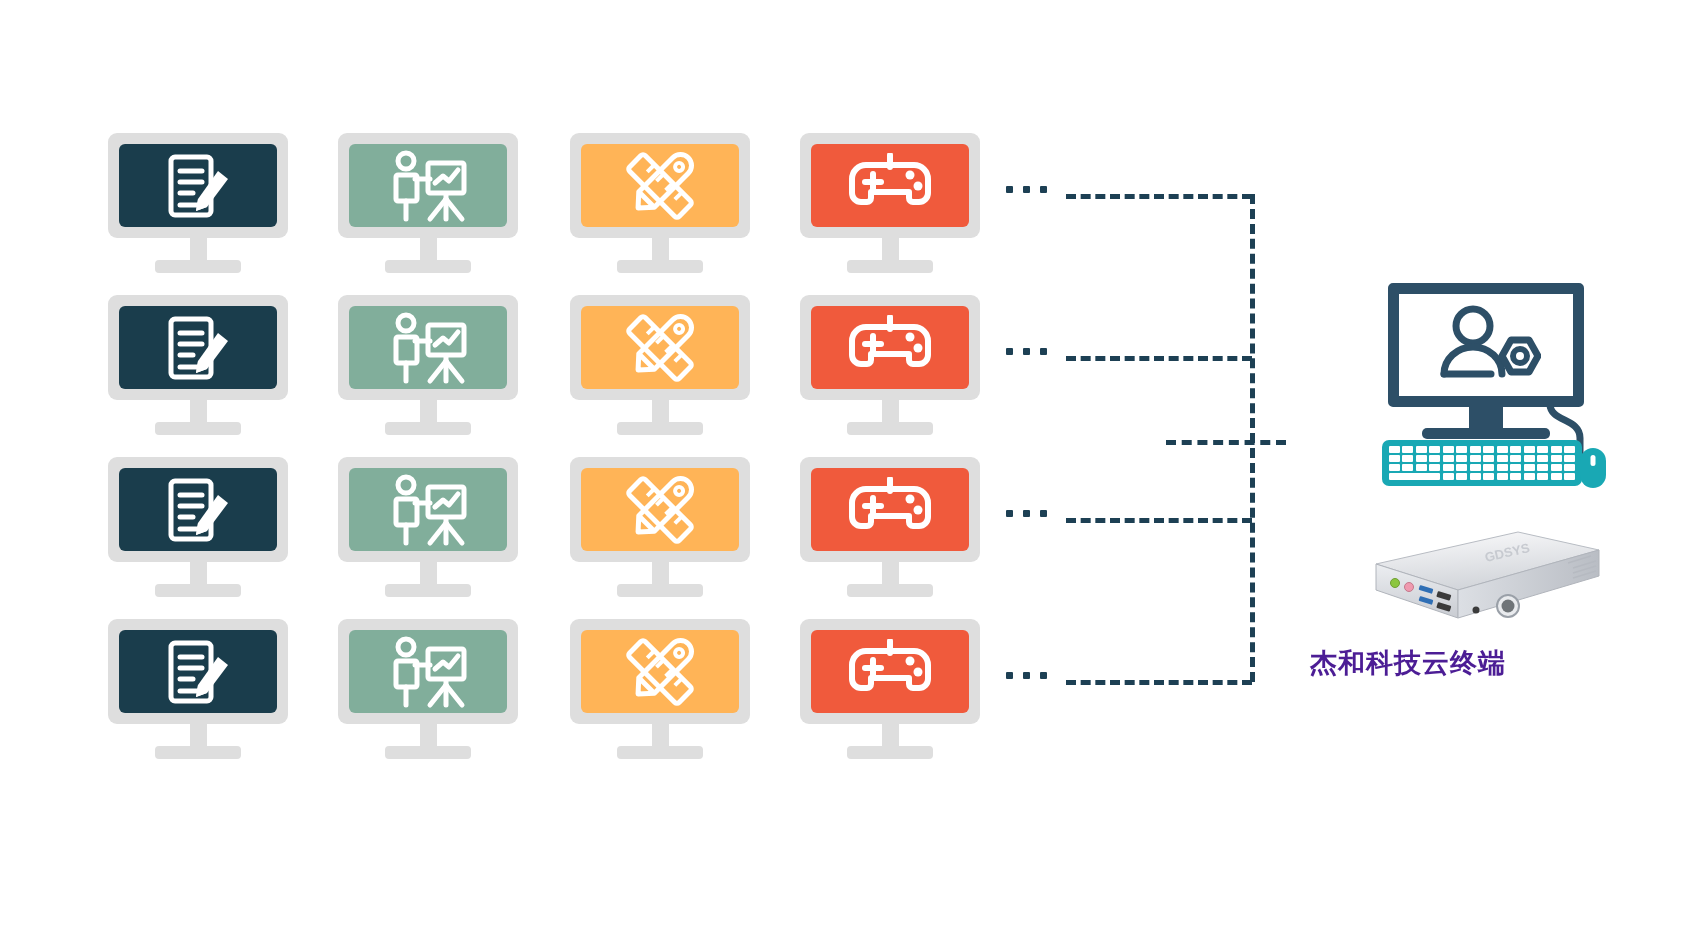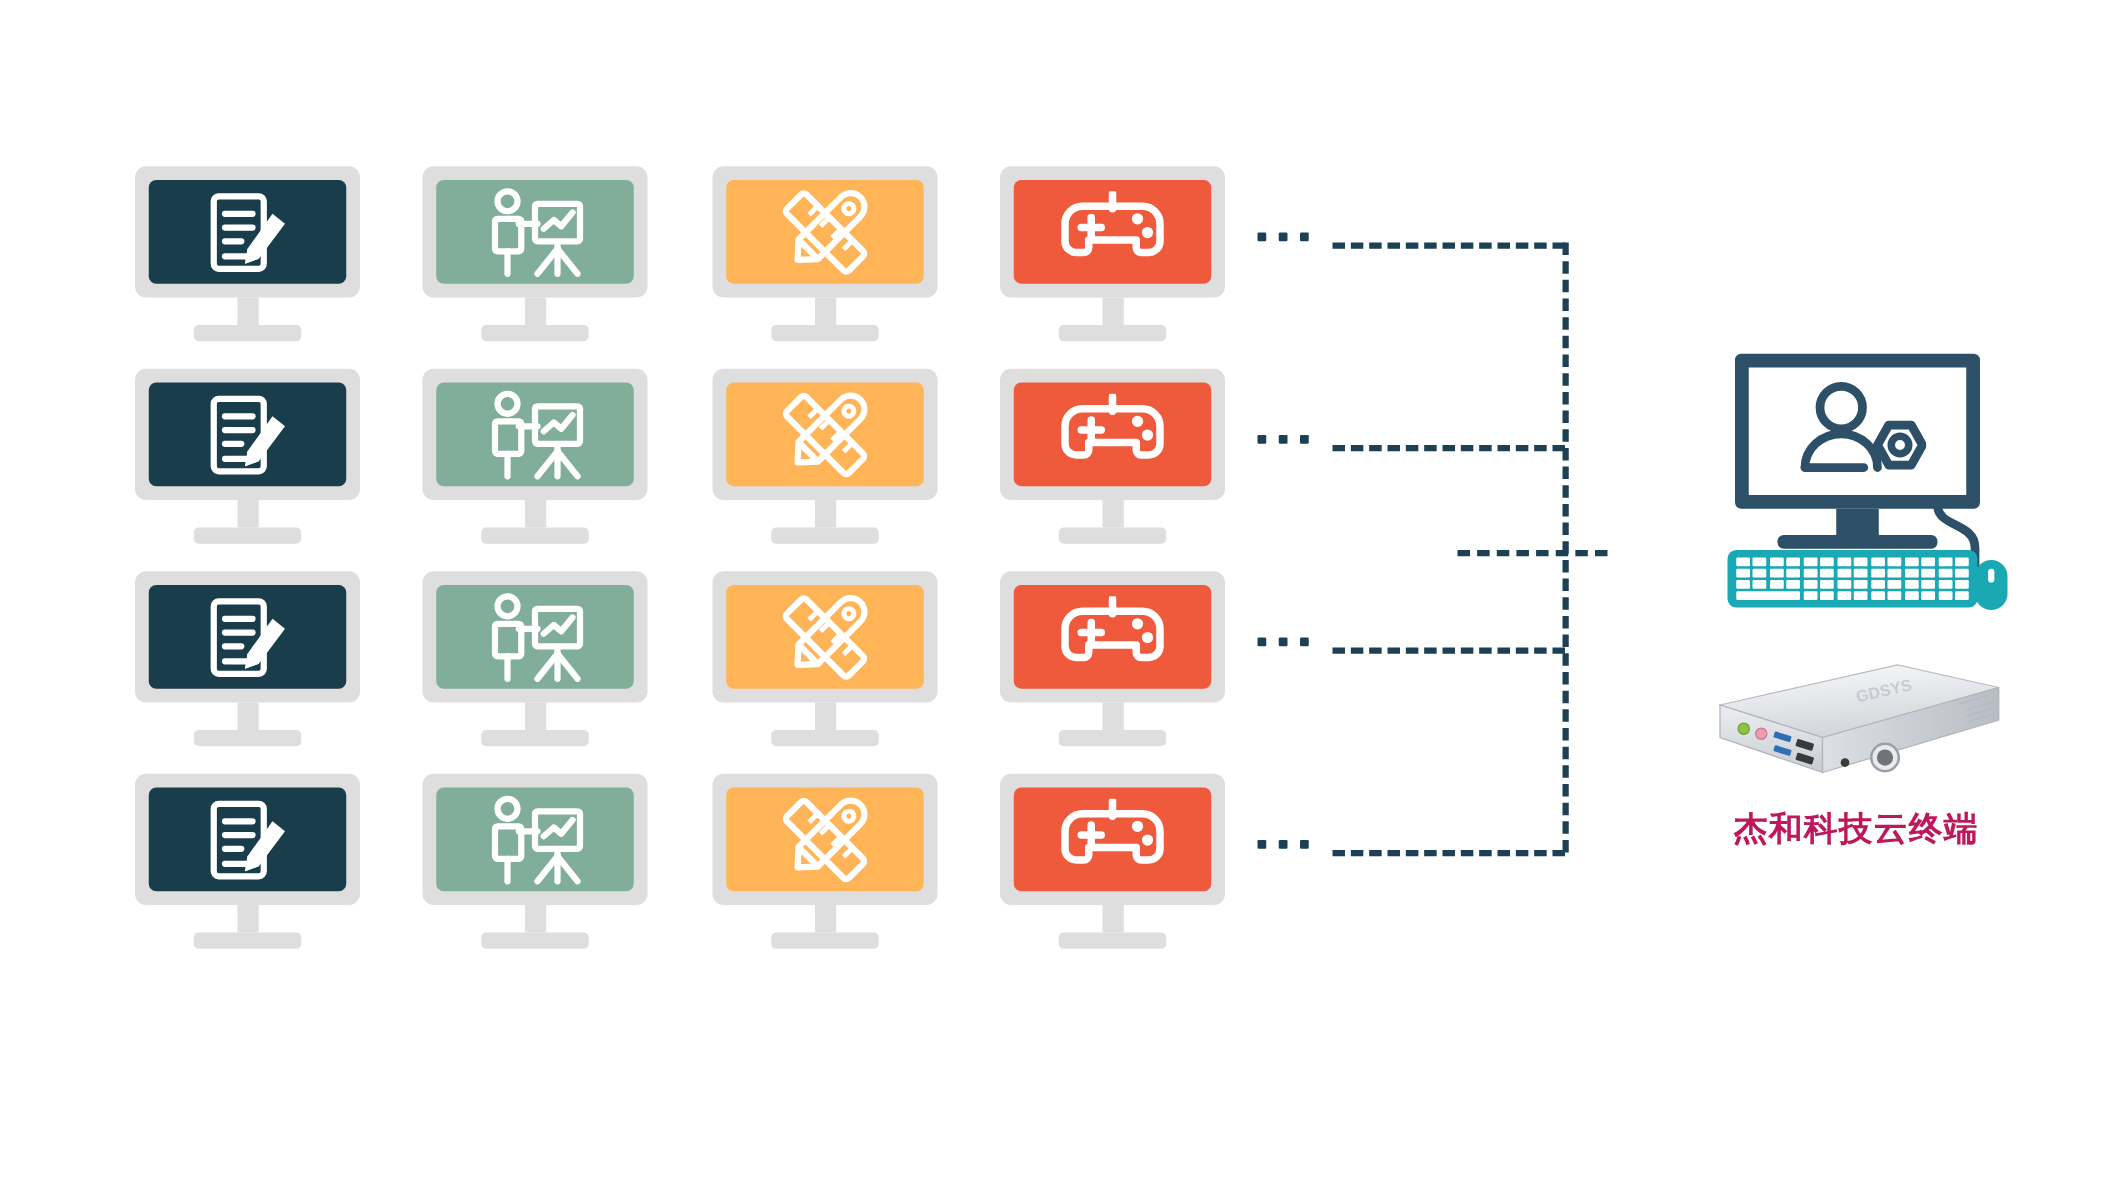--- a/index.html
+++ b/index.html
@@ -166,22 +166,22 @@
     left: 1368px;
     top: 528px;
     width: 232px;
     height: 112px;
   }
   #pc-label {
     position: absolute;
     left: 1310px;
     top: 645px;
     width: 350px;
-    text-align: center;
-    color: #be185d;
+    text-align: left;
+    color: #4c1d95;
     font-size: 27px;
     font-weight: bold;
     letter-spacing: 1px;
   }
 </style>
 </head>
 <body>
 
 <div id="stage">
 

